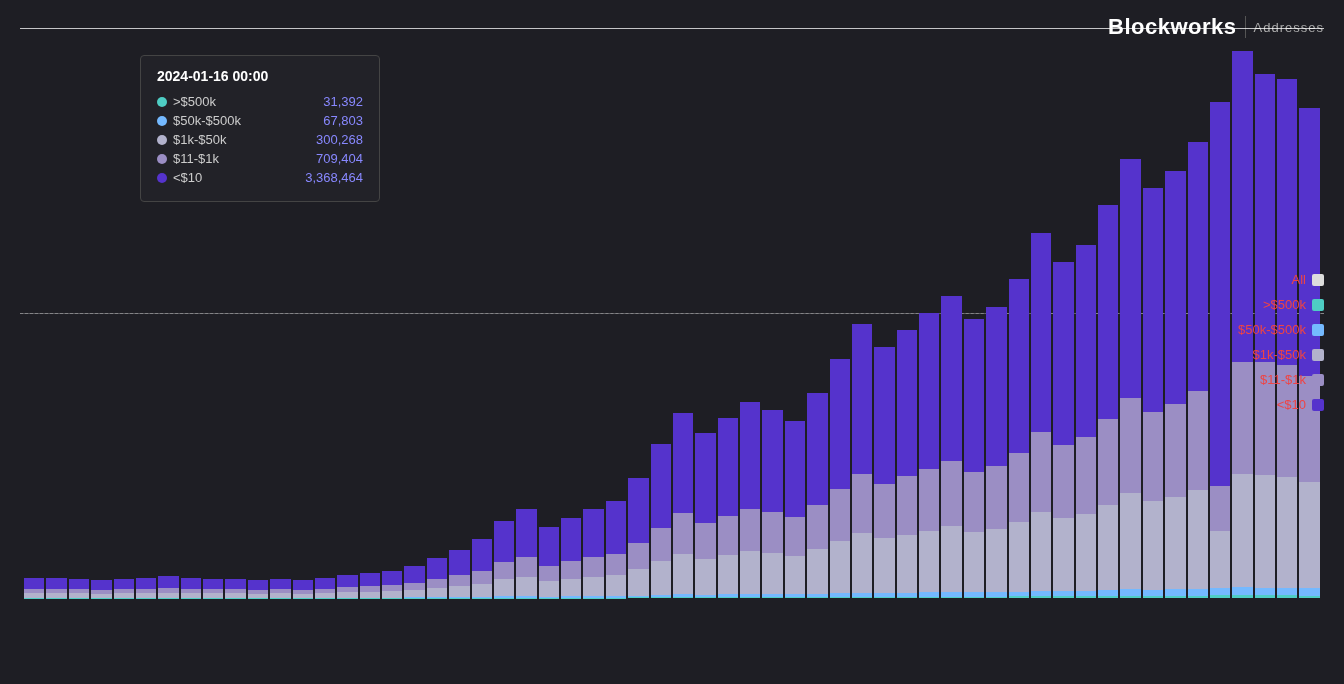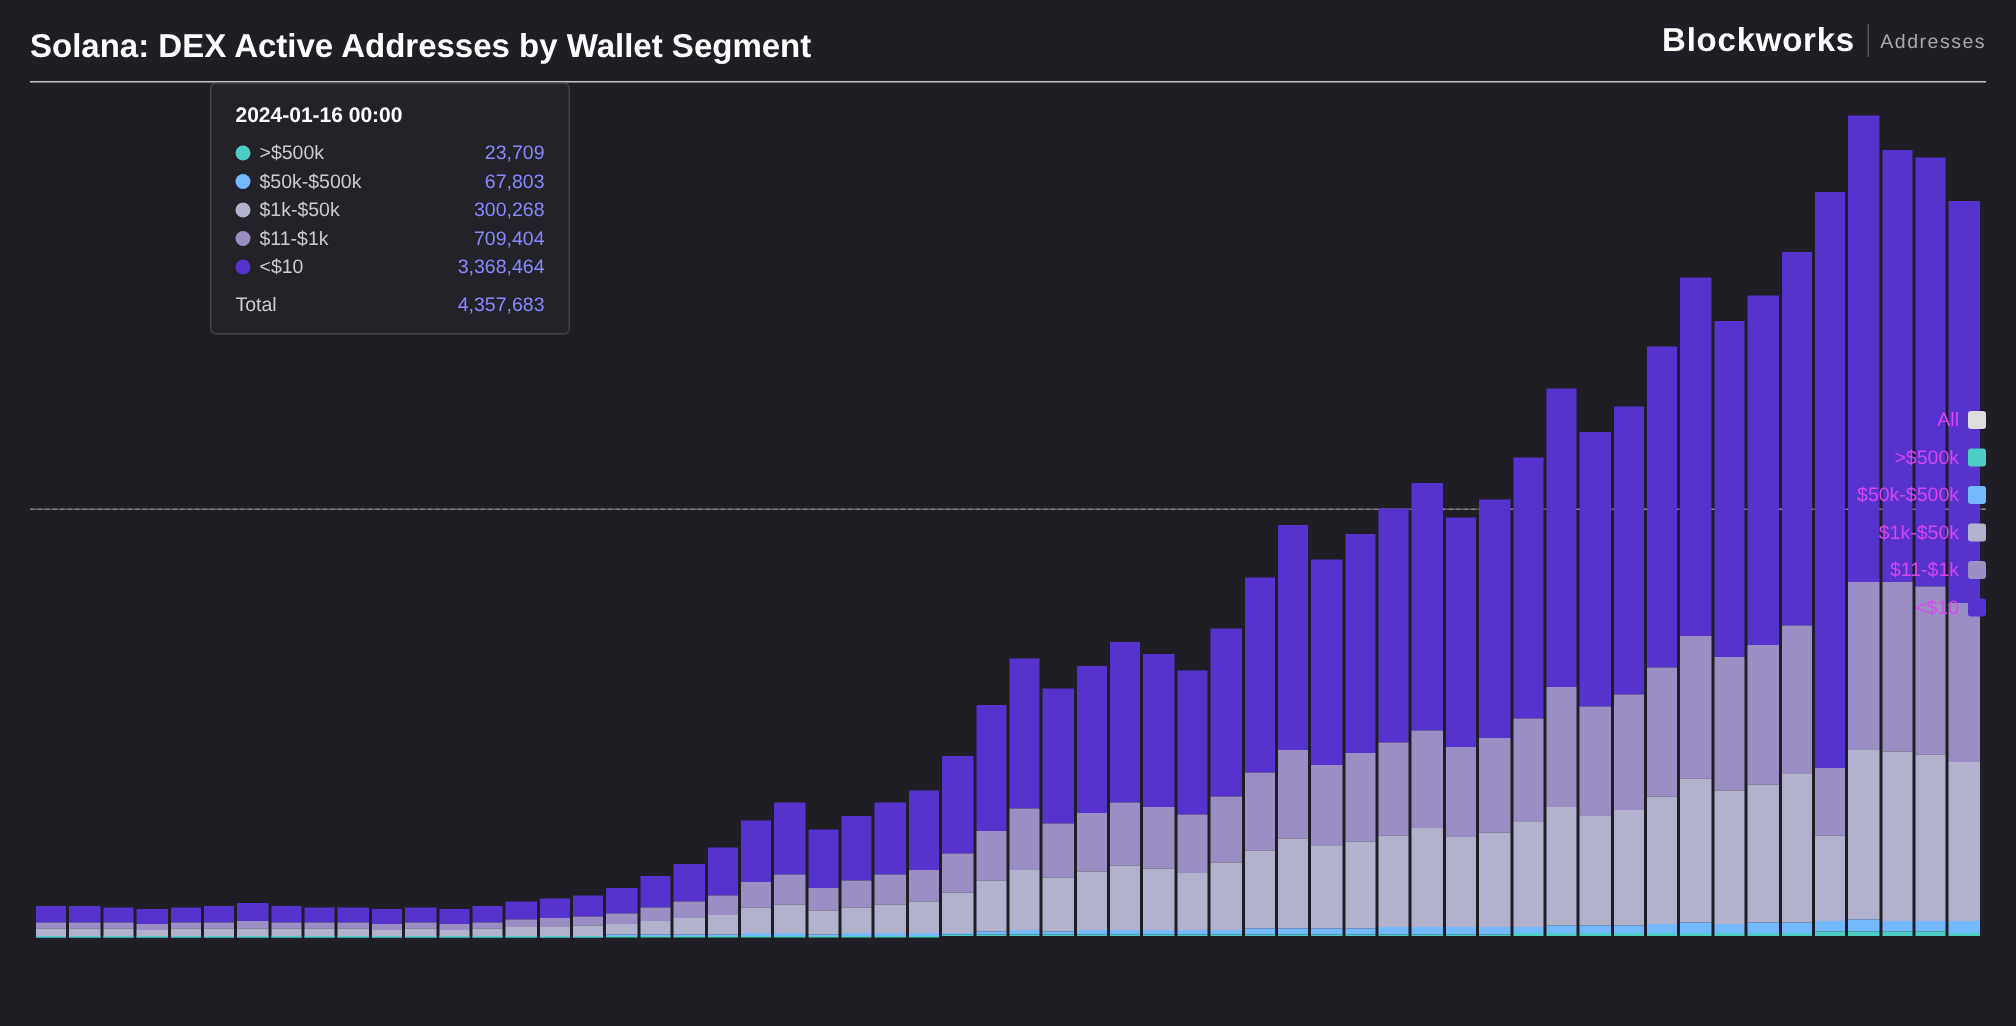--- a/index.html
+++ b/index.html
@@ -148,21 +148,21 @@
       display: flex;
       flex-direction: column;
       gap: 10px;
       align-items: flex-end;
     }
     .legend-item {
       display: flex;
       align-items: center;
       gap: 6px;
       font-size: 13px;
-      color: #d946ef;
+      color: #ef4444;
     }
     .legend-dot {
       width: 12px;
       height: 12px;
       border-radius: 2px;
       flex-shrink: 0;
     }
     .tooltip {
       position: absolute;
       top: 55px;
@@ -227,21 +227,20 @@
       height: 1px;
       background: rgba(255,255,255,0.7);
     }
   </style>
 </head>
 <body>
 
 <div class="chart-container">
 
   <div class="header">
-    <div class="title">Solana: DEX Active Addresses by Wallet Segment</div>
   </div>
 
   <div class="branding">
     <span class="brand-name">Blockworks</span>
     <div class="brand-divider"></div>
     <span class="brand-research">Addresses</span>
   </div>
 
   <div class="chart-area">
 
@@ -784,21 +783,21 @@
   </div>
 
   <div class="tooltip">
     <div class="tooltip-date">2024-01-16 00:00</div>
     <div id="tooltip-rows">
         <div class="tooltip-row">
       <div class="tooltip-label-wrap">
         <span class="tooltip-dot" style="background:#4ecdc4"></span>
         <span class="tooltip-label">&gt;$500k</span>
       </div>
-      <span class="tooltip-value">23,709</span>
+      <span class="tooltip-value">31,392</span>
     </div>
         <div class="tooltip-row">
       <div class="tooltip-label-wrap">
         <span class="tooltip-dot" style="background:#74b9ff"></span>
         <span class="tooltip-label">$50k-$500k</span>
       </div>
       <span class="tooltip-value">67,803</span>
     </div>
         <div class="tooltip-row">
       <div class="tooltip-label-wrap">
@@ -815,24 +814,20 @@
       <span class="tooltip-value">709,404</span>
     </div>
         <div class="tooltip-row">
       <div class="tooltip-label-wrap">
         <span class="tooltip-dot" style="background:#5533cc"></span>
         <span class="tooltip-label">&lt;$10</span>
       </div>
       <span class="tooltip-value">3,368,464</span>
     </div>
       </div>
-    <div class="tooltip-total-row">
-      <span class="tooltip-total-label">Total</span>
-      <span class="tooltip-total-value">4,357,683</span>
-    </div>
   </div>
 
   <div class="legend" id="legend">
   <div class="legend-item">
         <span>All</span>
         <span class="legend-dot" style="background:#dddddd;border-radius:2px;"></span>
       </div>
       <div class="legend-item">
         <span>&gt;$500k</span>
         <span class="legend-dot" style="background:#4ecdc4;border-radius:2px;"></span>

